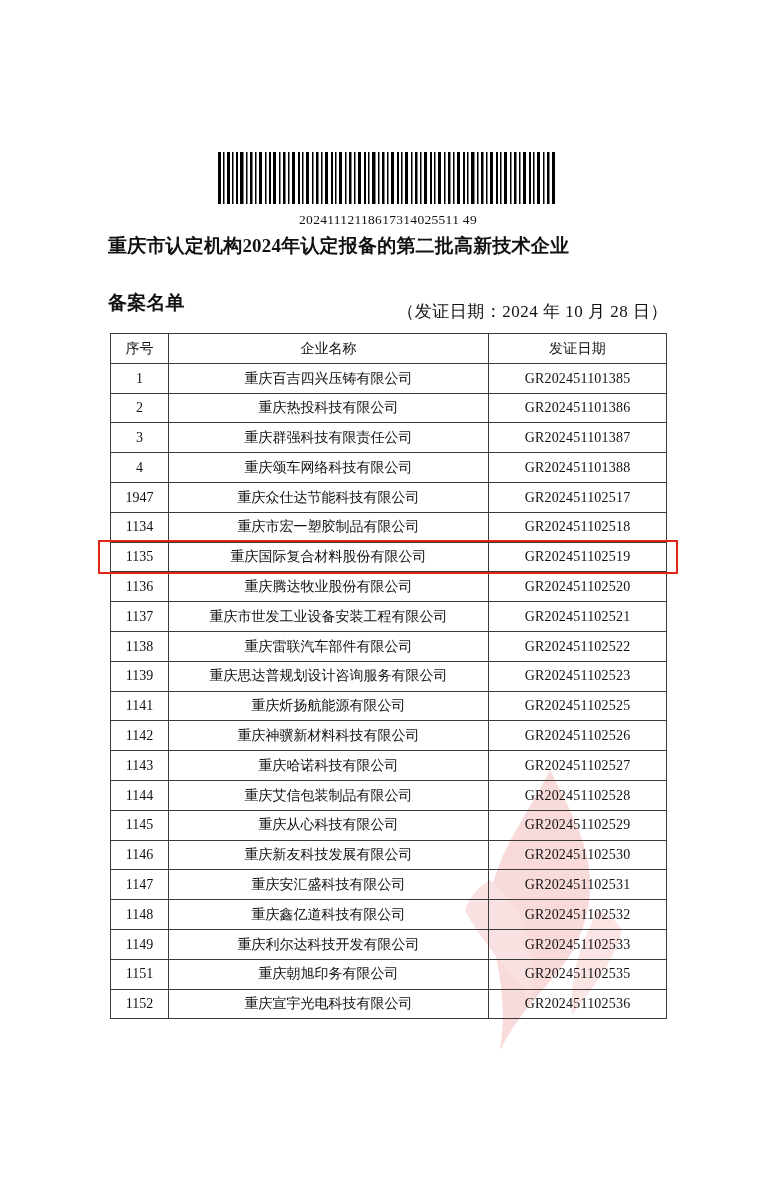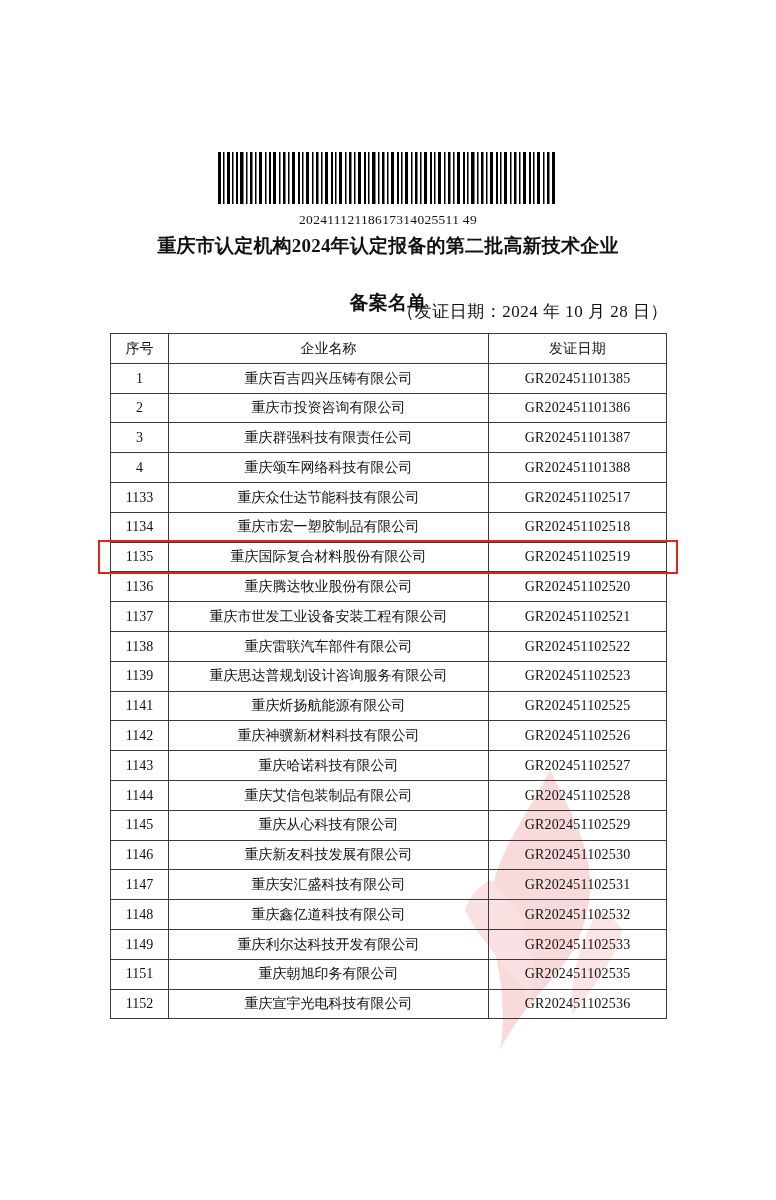--- a/index.html
+++ b/index.html
@@ -53,21 +53,21 @@
     font-size: 13.5px;
     letter-spacing: 0.3px;
     color: #111;
   }
 
   .doc-title {
     position: absolute;
     left: 108px;
     top: 228px;
     width: 560px;
-    text-align: center;
+    text-align: left;
     font-size: 19px;
     font-weight: bold;
     line-height: 36px;
     letter-spacing: 0.2px;
   }
   .doc-title .line2 {
     display: block;
     margin-top: 21px;
   }
 
@@ -235,35 +235,35 @@
       </tr>
     </thead>
     <tbody>
         <tr>
           <td>1</td>
           <td>重庆百吉四兴压铸有限公司</td>
           <td class="cert">GR202451101385</td>
         </tr>
         <tr>
           <td>2</td>
-          <td>重庆市投资咨询有限公司</td>
+          <td>重庆热投科技有限公司</td>
           <td class="cert">GR202451101386</td>
         </tr>
         <tr>
           <td>3</td>
           <td>重庆群强科技有限责任公司</td>
           <td class="cert">GR202451101387</td>
         </tr>
         <tr>
           <td>4</td>
           <td>重庆颂车网络科技有限公司</td>
           <td class="cert">GR202451101388</td>
         </tr>
         <tr>
-          <td>1133</td>
+          <td>1947</td>
           <td>重庆众仕达节能科技有限公司</td>
           <td class="cert">GR202451102517</td>
         </tr>
         <tr>
           <td>1134</td>
           <td>重庆市宏一塑胶制品有限公司</td>
           <td class="cert">GR202451102518</td>
         </tr>
         <tr>
           <td>1135</td>

